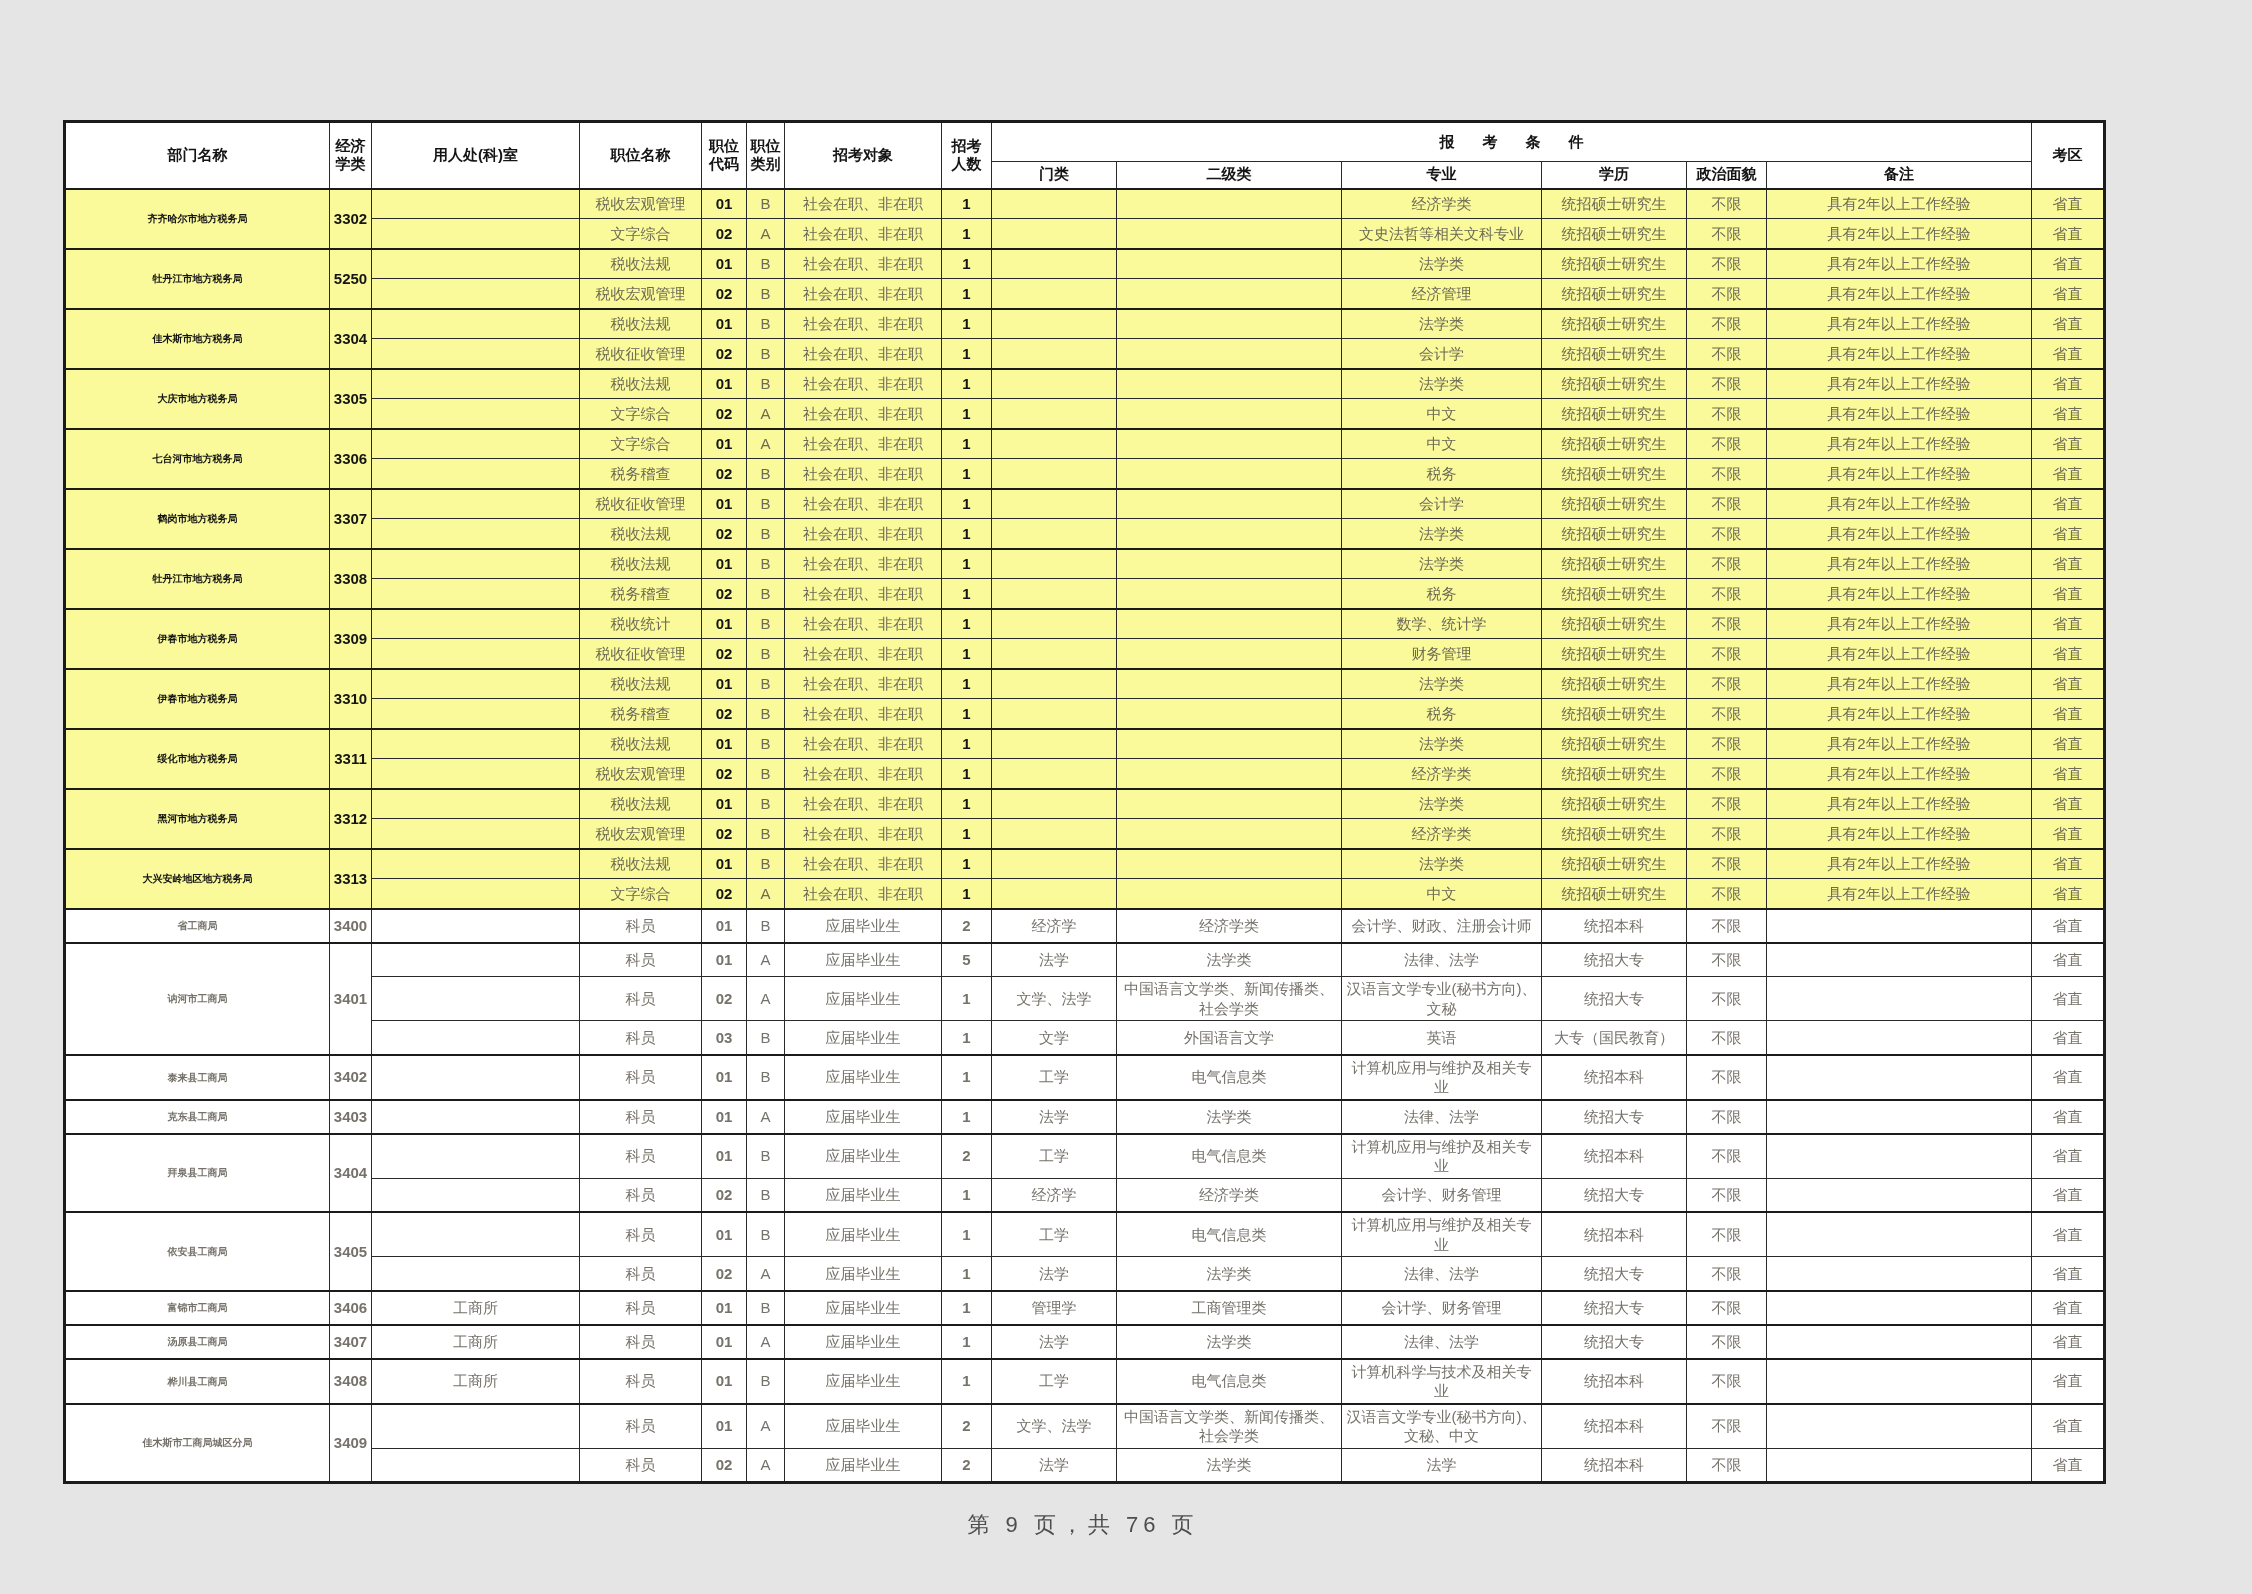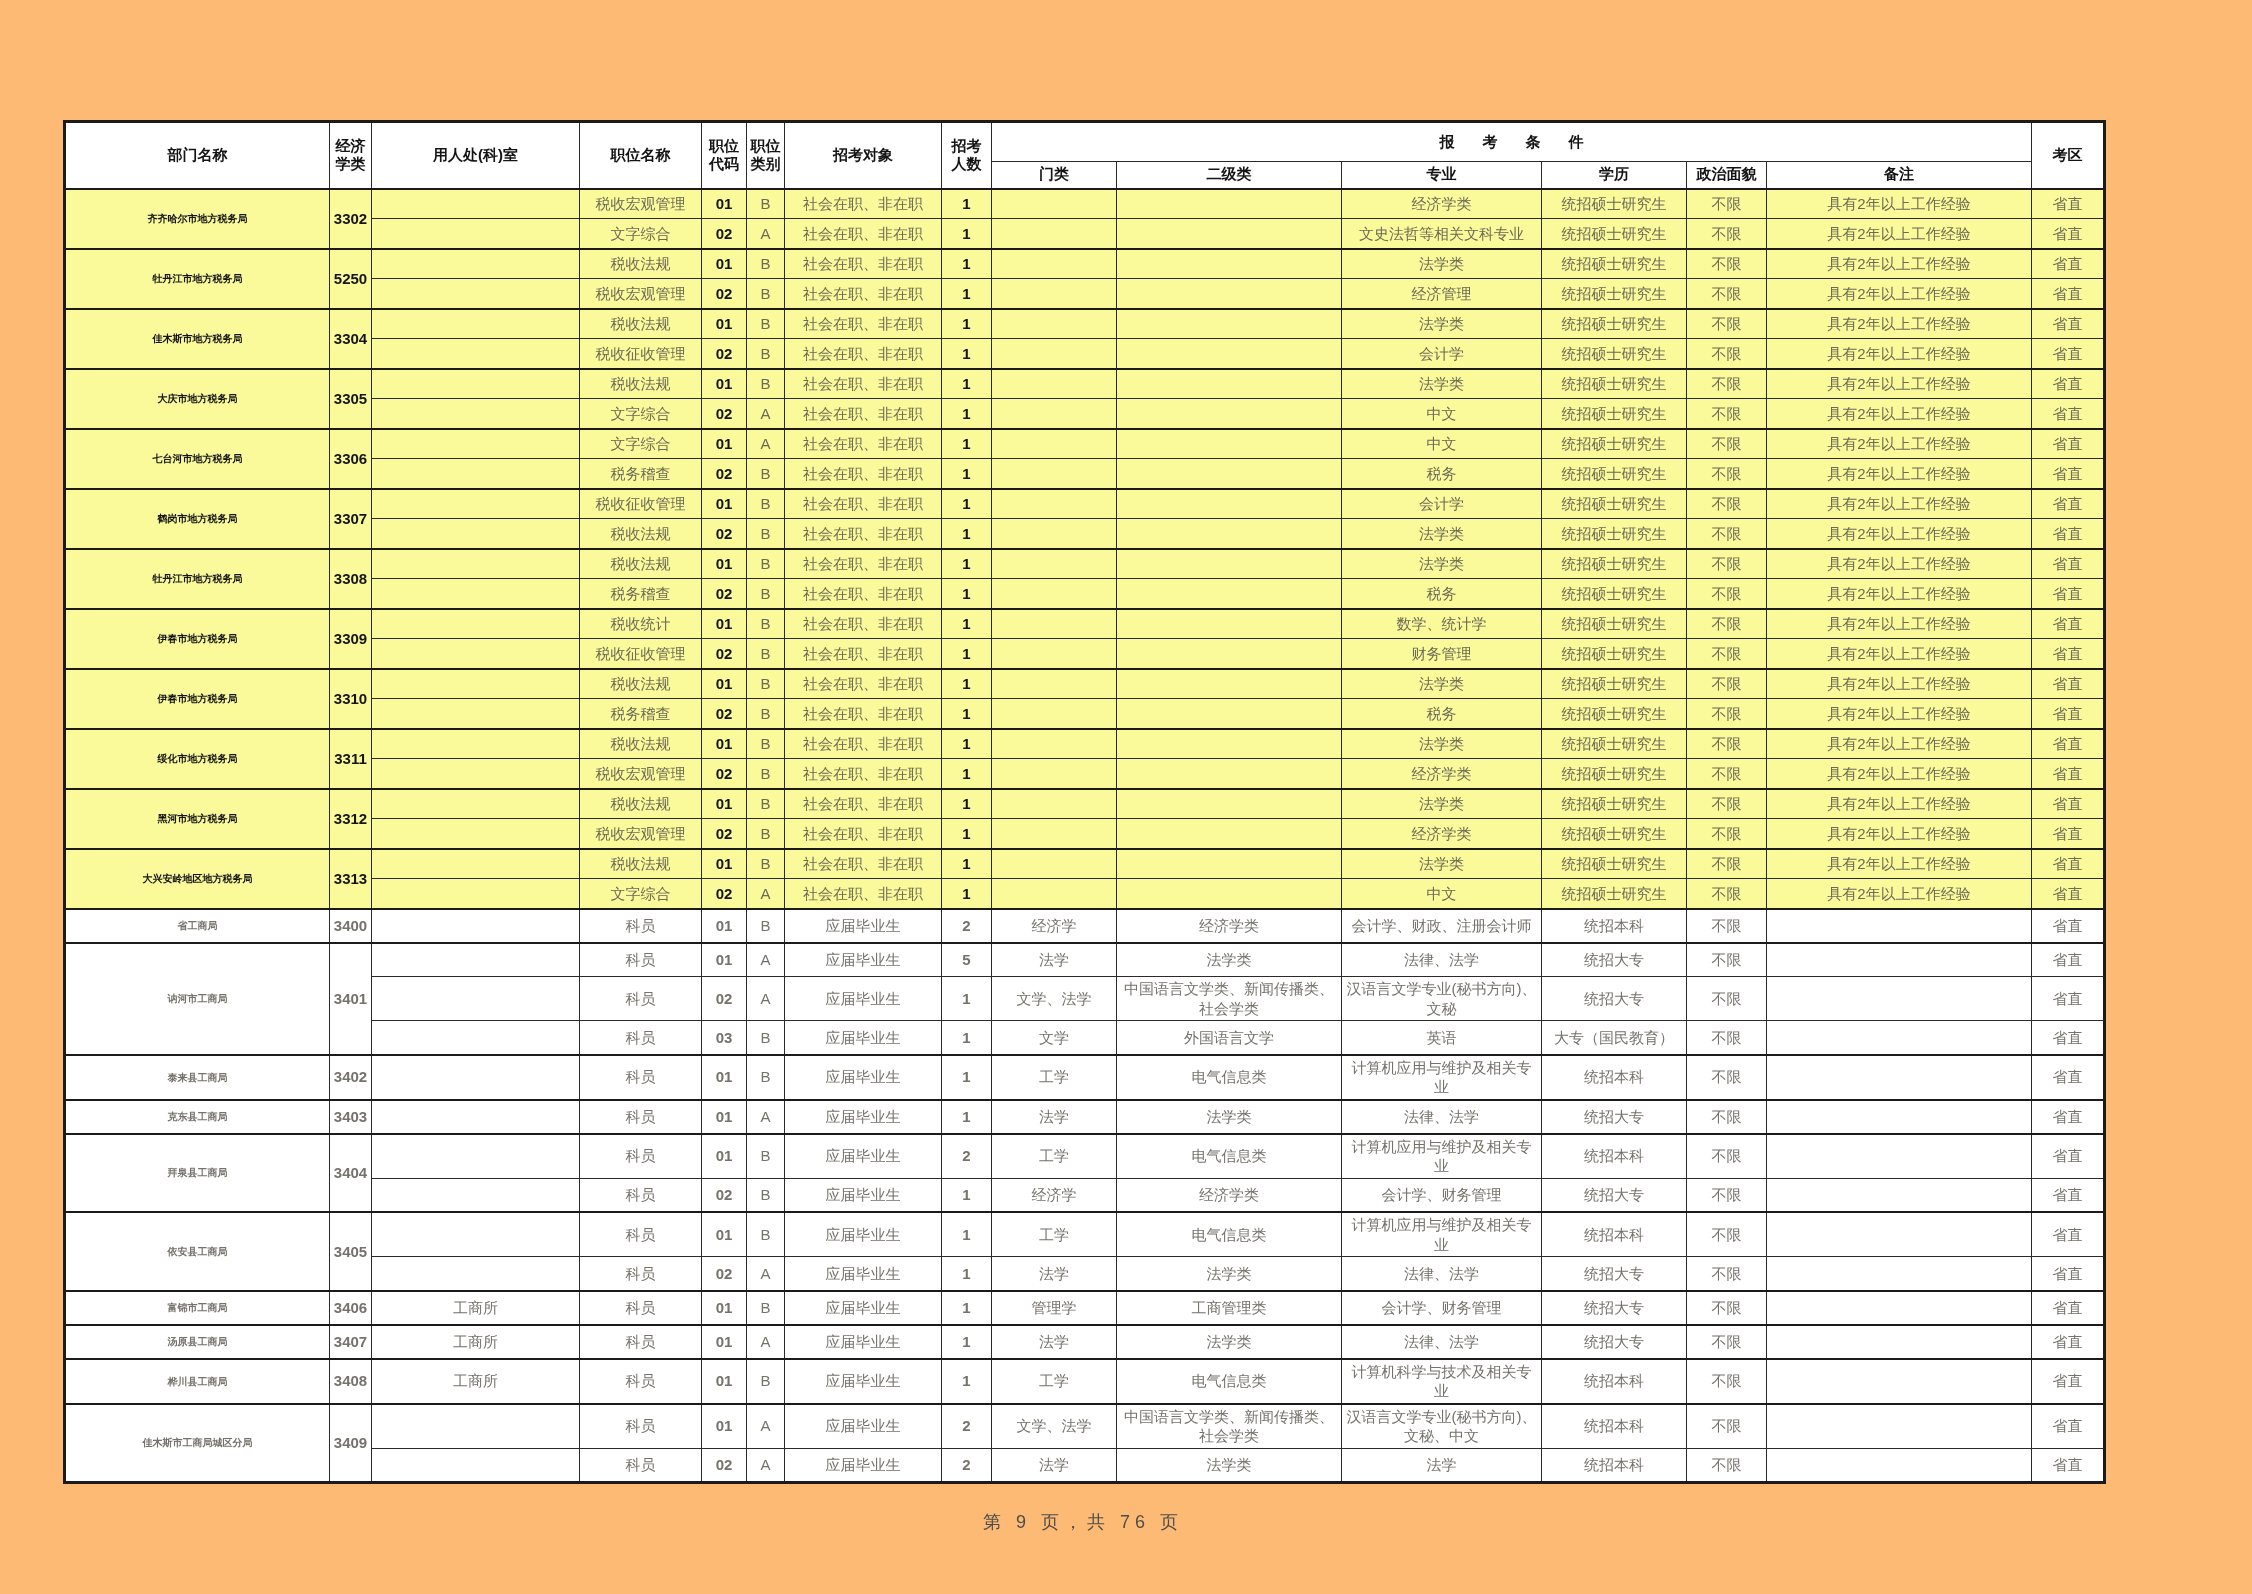--- a/index.html
+++ b/index.html
@@ -1,20 +1,20 @@
 <!DOCTYPE html>
 <html style="--hl: #fafa9b;"><head>
 <meta charset="utf-8">
 <style>
   html,body { margin:0; padding:0; background:#ffffff; }
   body {
     width:2252px; height:1594px; position:relative;
     font-family:"Liberation Sans","DejaVu Sans",sans-serif;
   }
-  .sheet { position:absolute; inset:0; background:#fdba74; }
+  .sheet { position:absolute; inset:0; background:#e5e5e5; }
 
   table.jobs {
     position:absolute; left:63px; top:120px; width:2040px;
     border-collapse:collapse; table-layout:fixed;
     border:3px solid #1b1b1b;
   }
   .jobs th, .jobs td {
     border:1px solid #2a2a2a;
     text-align:center; vertical-align:middle;
     padding:2px 3px; overflow:hidden;
@@ -31,21 +31,21 @@
   .jobs tr.hl { height:30px; }
   .jobs tr.hl td { background:var(--hl,#fafa9b); }
   .jobs tr.wt { height:34px; }
   .jobs tr.wt td { background:#ffffff; color:#75726a; }
   .jobs td.b { font-weight:bold; color:#141414; font-size:15px; }
   .jobs td.dept { font-weight:bold; color:#141414; font-size:10px; }
   .jobs tr.gstart td { border-top:2px solid #1b1b1b; }
   .cond-label { letter-spacing:28px; text-indent:28px; }
   .footer {
     position:absolute; left:63px; top:1510px; width:2040px;
-    text-align:center; font-size:18px; color:#4d4d4d; letter-spacing:5px;
+    text-align:center; font-size:22px; color:#4d4d4d; letter-spacing:5px;
   }
 </style>
 </head>
 <body>
 
 <div class="sheet">
   <table class="jobs">
     <colgroup>
       <col style="width:265px">
         <col style="width:42px">

